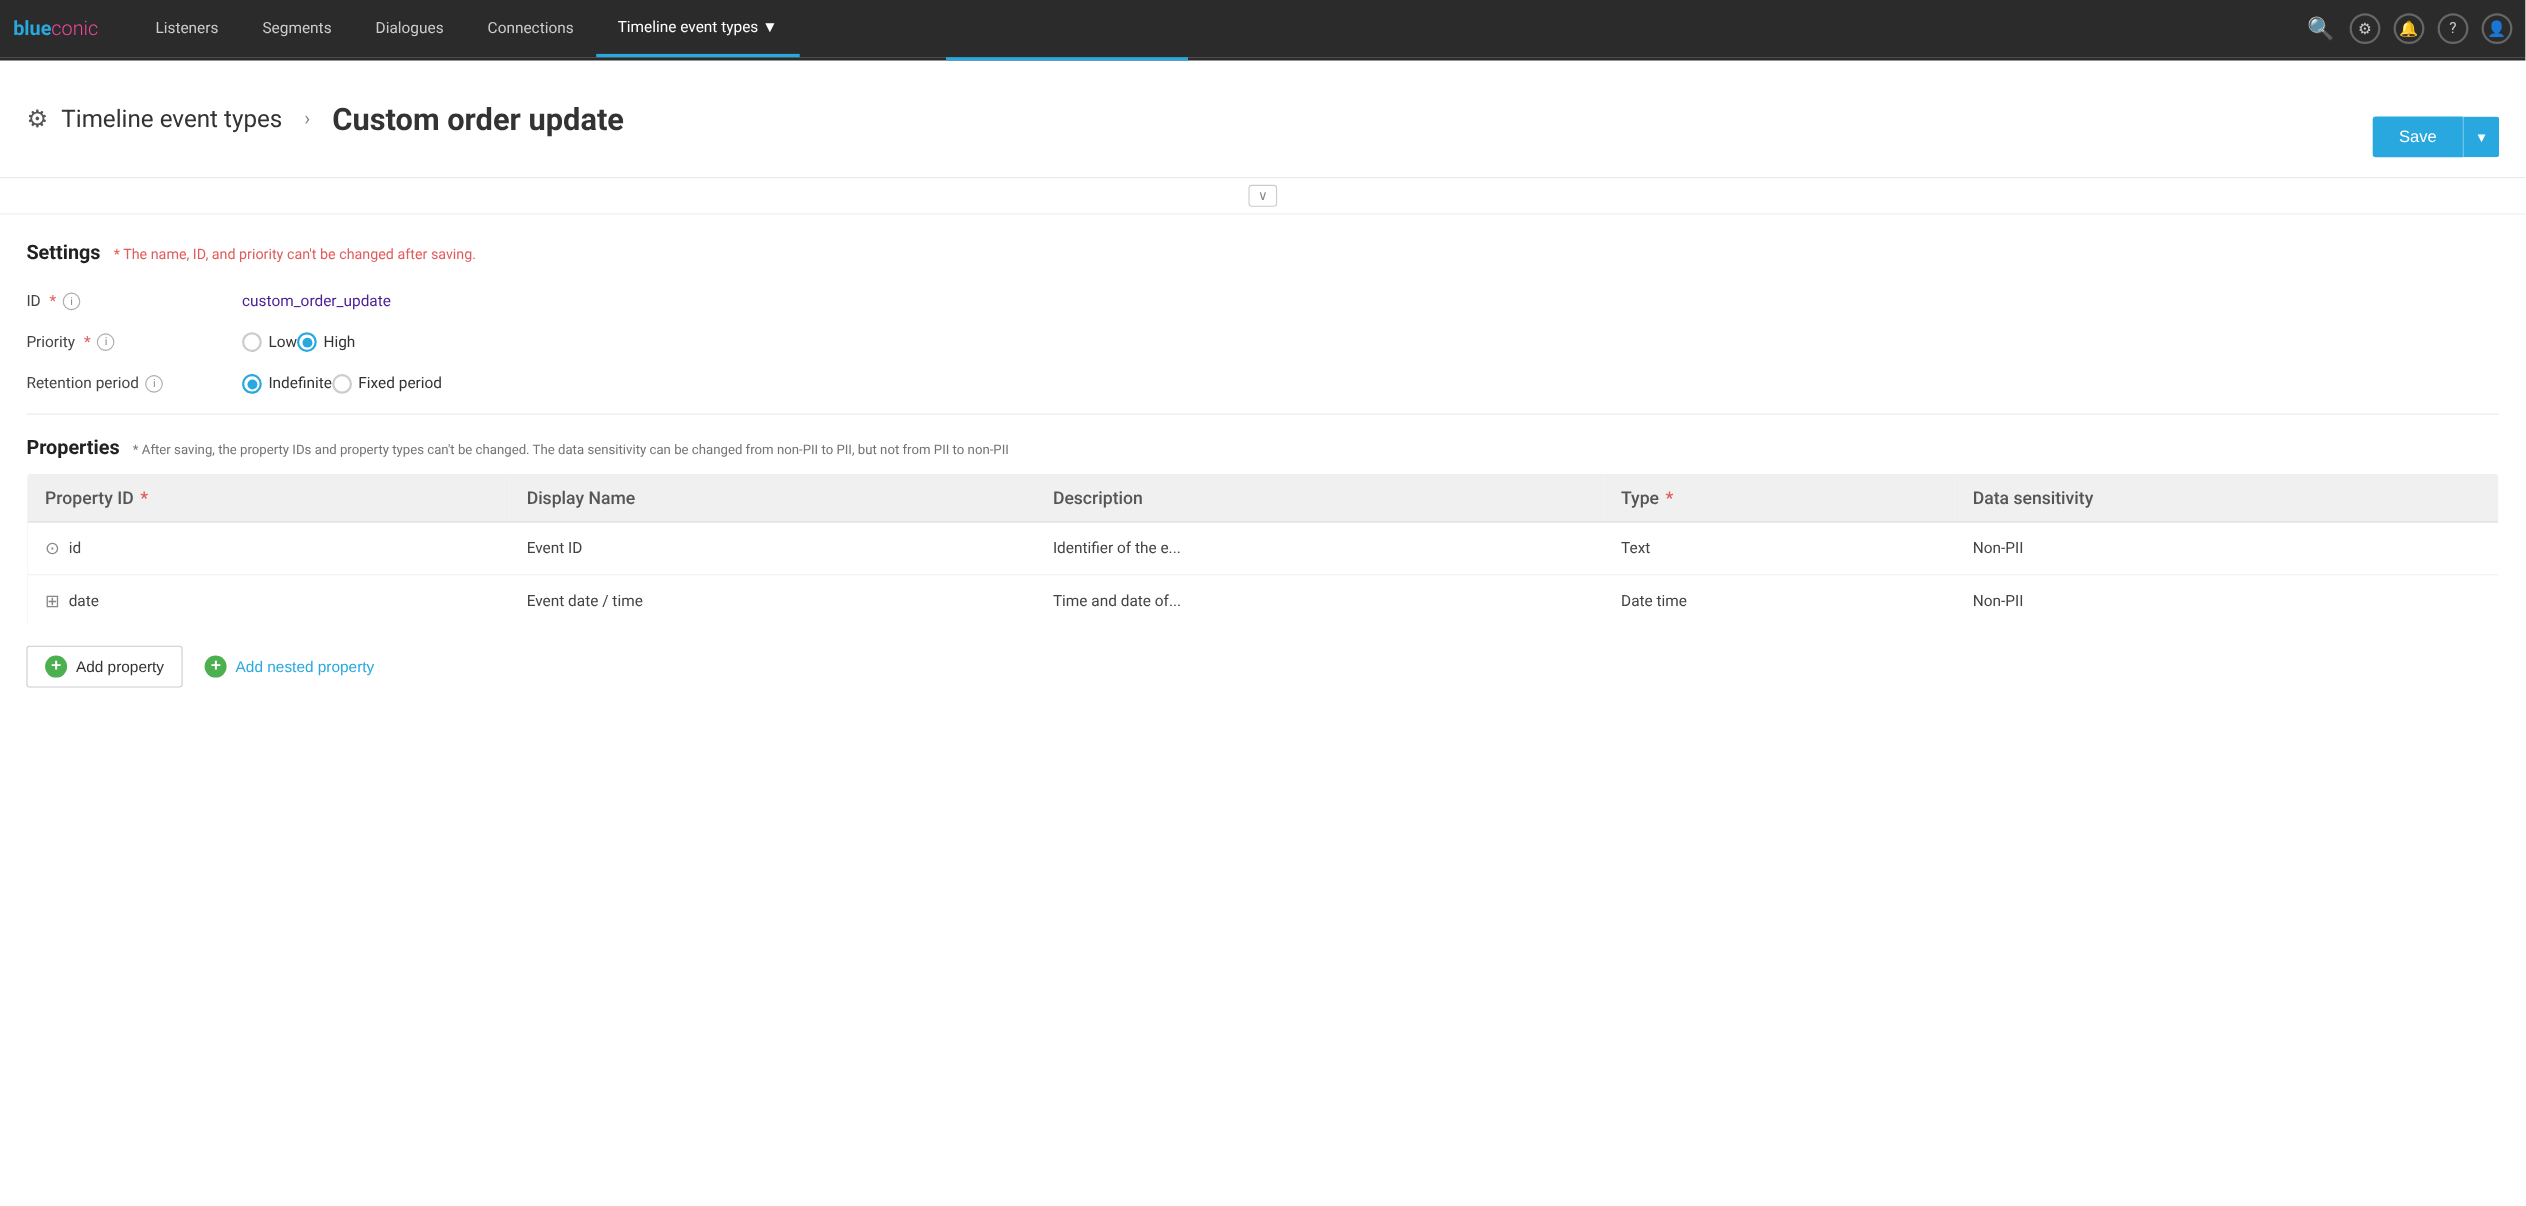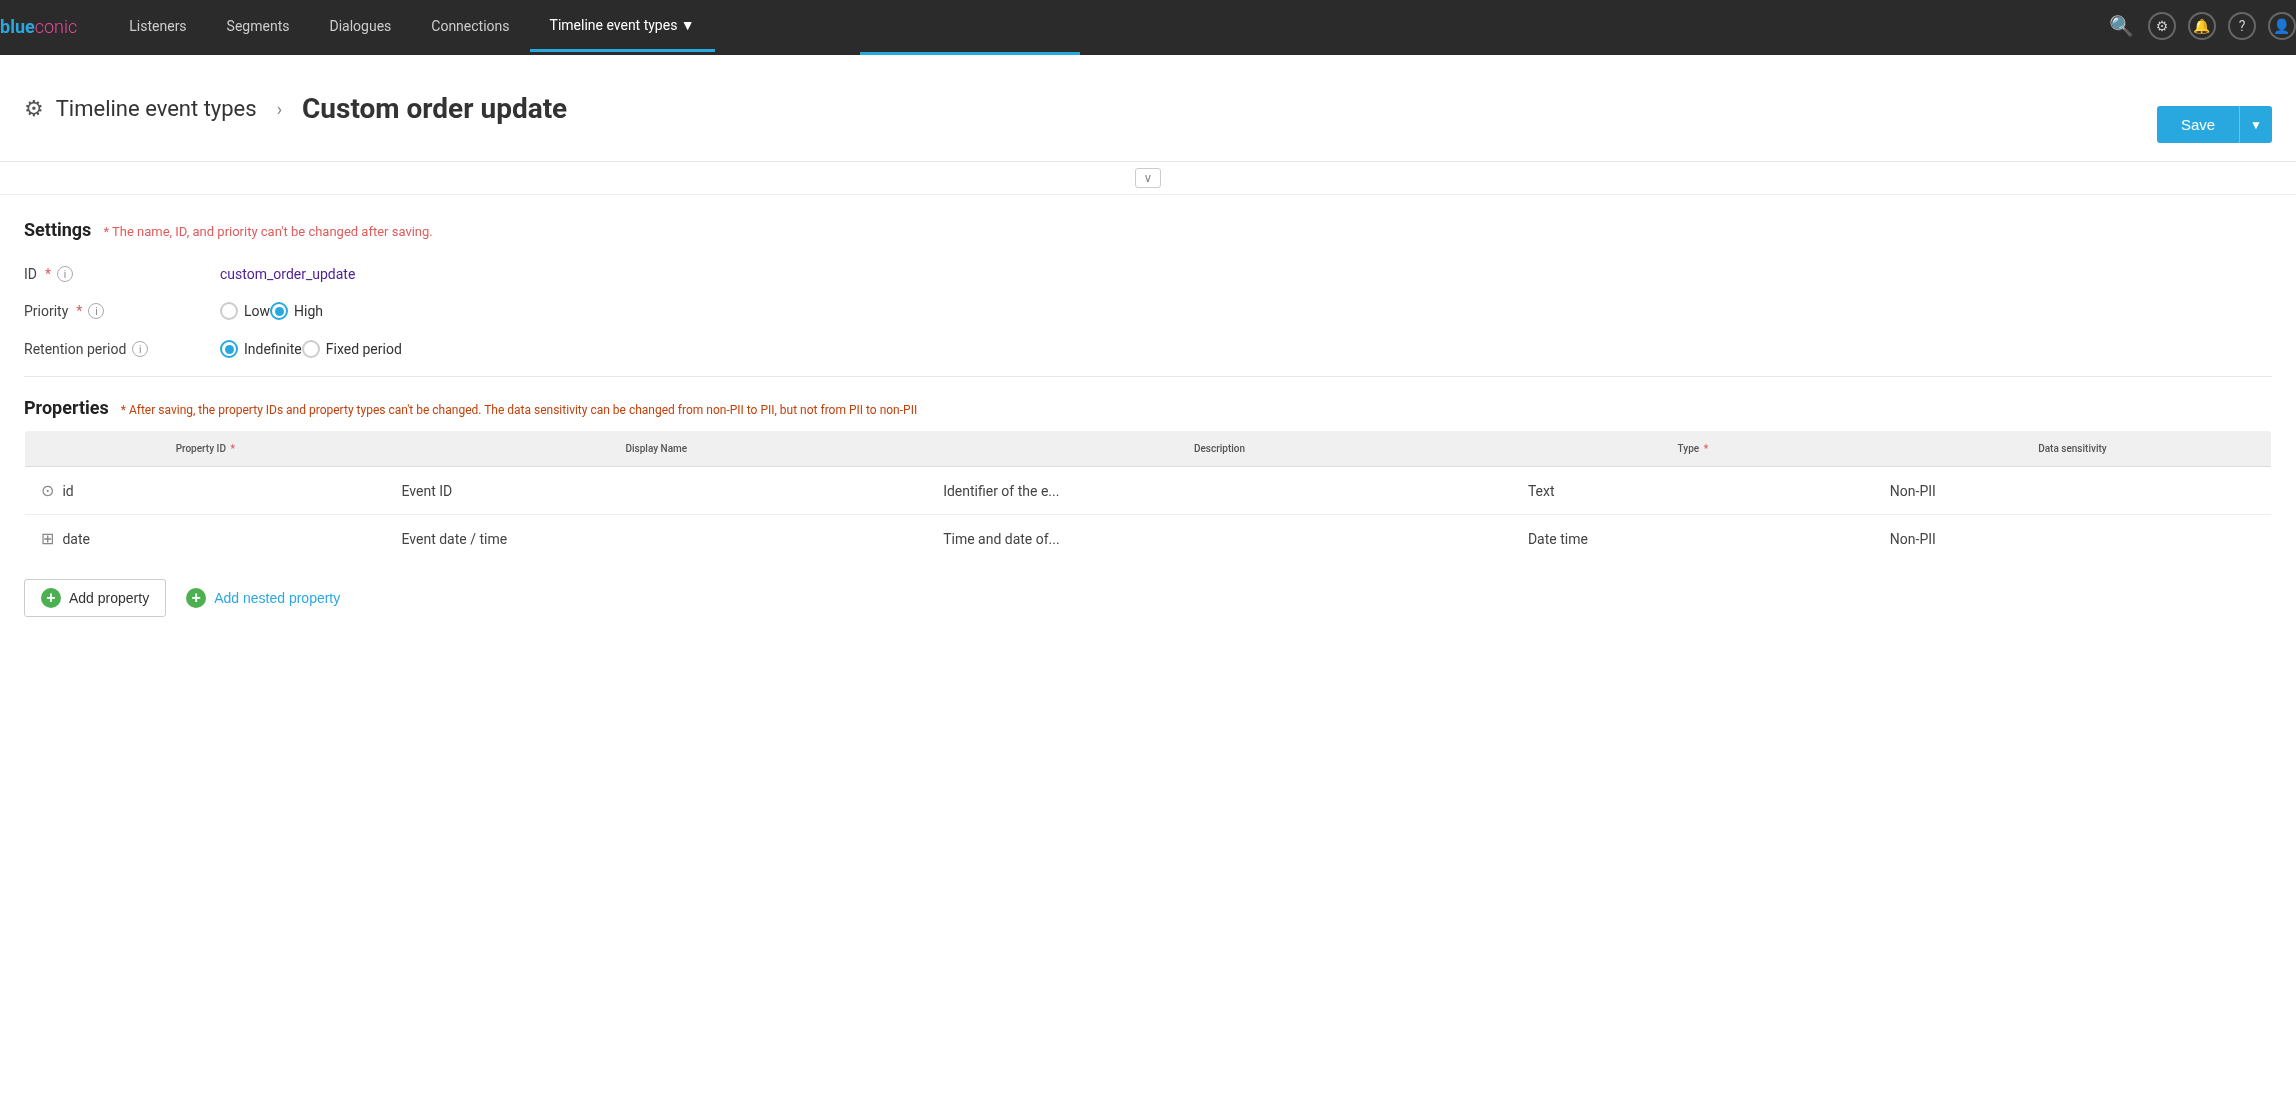--- a/index.html
+++ b/index.html
@@ -1,19 +1,19 @@
 <!DOCTYPE html>
 <html><head>
   <meta charset="utf-8">
   <style>
     * { box-sizing: border-box; margin: 0; padding: 0; }
     body { font-family: -apple-system, BlinkMacSystemFont, 'Segoe UI', Roboto, sans-serif; background: #fff; color: #333; font-size: 14px; }
 
     
-    .nav { background: #2b2b2b; display: flex; align-items: center; height: 52px; padding: 0 0; }
+    .nav { background: #2b2b2b; display: flex; align-items: center; height: 52px; padding: 0 12px; }
     .nav-logo { display: flex; align-items: center; margin-right: 32px; }
     .nav-logo .blue { color: #29a8e0; font-size: 18px; font-weight: 700; }
     .nav-logo .conic { color: #ec4899; font-size: 18px; font-weight: 300; }
     .nav-items { display: flex; align-items: center; flex: 1; gap: 0; }
     .nav-item { color: #ccc; font-size: 14px; padding: 0 20px; height: 52px; display: flex; align-items: center; cursor: pointer; text-decoration: none; }
     .nav-item.active { color: #fff; border-bottom: 3px solid #29a8e0; }
     .nav-right { display: flex; align-items: center; gap: 12px; }
     .nav-icon { color: #ccc; font-size: 18px; cursor: pointer; width: 28px; height: 28px; display: flex; align-items: center; justify-content: center; border-radius: 50%; border: 2px solid #666; }
     .nav-icon.plain { border: none; font-size: 20px; }
 
@@ -58,26 +58,26 @@
     .radio-circle { width: 18px; height: 18px; border-radius: 50%; border: 2px solid #ccc; display: flex; align-items: center; justify-content: center; }
     .radio-circle.selected { border-color: #29a8e0; background: #fff; }
     .radio-circle.selected::after { content: ''; width: 9px; height: 9px; border-radius: 50%; background: #29a8e0; display: block; }
     .radio-label { font-size: 14px; color: #333; }
 
     
     .divider { border: none; border-top: 1px solid #e8e8e8; margin: 8px 0; }
 
     
     .properties-header { display: flex; align-items: baseline; gap: 12px; margin: 20px 0 12px; }
-    .properties-note { color: #c2410c; font-size: 12px; }
+    .properties-note { color: #737373; font-size: 12px; }
 
     
     .prop-table { width: 100%; border-collapse: collapse; border: 1px solid #e0e0e0; border-radius: 4px; overflow: hidden; }
     .prop-table thead tr { background: #f0f0f0; }
-    .prop-table th { padding: 12px 16px; text-align: center; font-size: 10px; font-weight: 500; color: #555; border-bottom: 1px solid #ddd; }
+    .prop-table th { padding: 12px 16px; text-align: left; font-size: 16px; font-weight: 500; color: #555; border-bottom: 1px solid #ddd; }
     .prop-table th .required { color: #e05b5b; margin-left: 2px; }
     .prop-table td { padding: 14px 16px; font-size: 14px; color: #444; border-bottom: 1px solid #efefef; vertical-align: middle; }
     .prop-table tr:last-child td { border-bottom: none; }
 
     .prop-id-cell { display: flex; align-items: center; gap: 8px; }
     .prop-icon { color: #888; font-size: 16px; }
 
     
     .footer-actions { display: flex; align-items: center; gap: 20px; margin-top: 16px; }
     .add-property-btn { display: flex; align-items: center; gap: 8px; border: 1px solid #ccc; background: #fff; padding: 8px 16px; border-radius: 3px; cursor: pointer; font-size: 14px; color: #333; font-weight: 500; }

